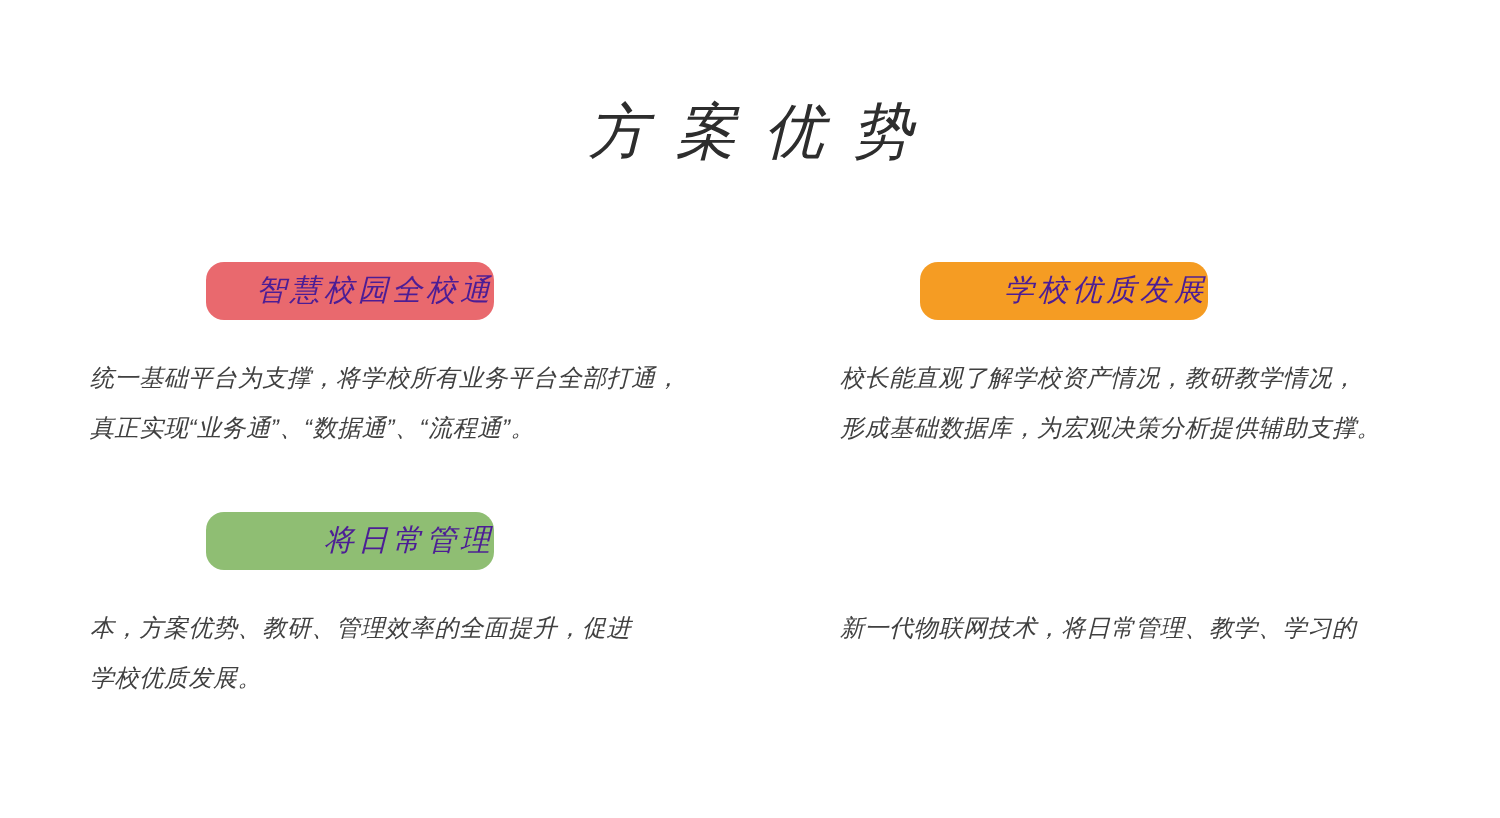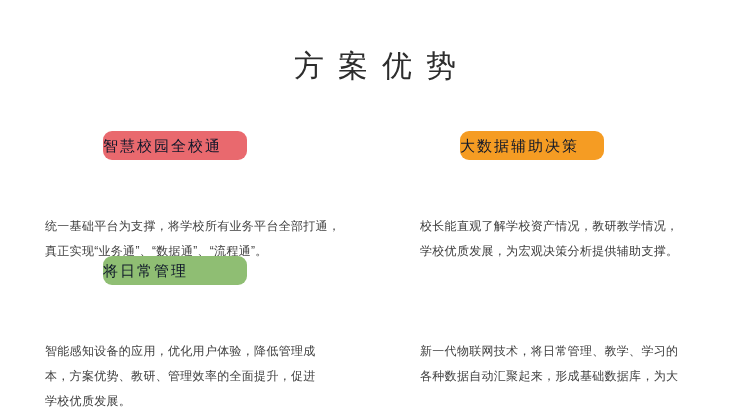--- a/index.html
+++ b/index.html
@@ -7,55 +7,55 @@
     padding: 0;
     background: #ffffff;
     font-family: "Liberation Sans", sans-serif;
   }
   .slide {
     position: relative;
     width: 750px;
     height: 409px;
     background: #ffffff;
     overflow: hidden;
+    font-style: italic;
   }
   .title {
     position: absolute;
     top: 46px;
     left: 0;
     width: 750px;
     margin: 0;
     text-align: center;
     font-size: 30px;
     font-weight: 500;
     letter-spacing: 14px;
     text-indent: 14px;
     color: #2d2d2d;
   }
   .badge {
     position: absolute;
     width: 144px;
     height: 29px;
     line-height: 29px;
     border-radius: 9px;
-    text-align: left;
-    color: #0f172a;
+    text-align: right;
+    color: #4c1d95;
     font-size: 15px;
     letter-spacing: 2px;
     font-weight: 400;
   }
   .desc {
     position: absolute;
     color: #404040;
     font-size: 12px;
     line-height: 25px;
     letter-spacing: 0.3px;
     white-space: nowrap;
     font-weight: 500;
-    margin-top: 37px;
   }
   .badge-r1 { top: 131px; }
   .badge-r2 { top: 256px; }
   .badge-c1 { left: 103px; }
   .badge-c2 { left: 460px; }
   .desc-r1 { top: 177px; }
   .desc-r2 { top: 302px; }
   .desc-c1 { left: 45px; }
   .desc-c2 { left: 420px; }
 </style>
@@ -65,31 +65,29 @@
 <div class="slide">
 
   <h1 class="title">方案优势</h1>
 
   <div class="badge badge-r1 badge-c1" style="background: rgb(233, 105, 110);">智慧校园全校通</div>
   <div class="desc desc-r1 desc-c1">
     <div>统一基础平台为支撑，将学校所有业务平台全部打通，</div>
     <div>真正实现“业务通”、“数据通”、“流程通”。</div>
   </div>
 
-  <div class="badge badge-r1 badge-c2" style="background: rgb(245, 156, 35);">大数据辅助决策</div>
+  <div class="badge badge-r1 badge-c2" style="background: rgb(245, 156, 35);">学校优质发展</div>
   <div class="desc desc-r1 desc-c2">
     <div>校长能直观了解学校资产情况，教研教学情况，</div>
-    <div>学校优质发展，为宏观决策分析提供辅助支撑。</div>
+    <div>形成基础数据库，为宏观决策分析提供辅助支撑。</div>
   </div>
 
   <div class="badge badge-r2 badge-c1" style="background: rgb(143, 190, 115);">将日常管理</div>
   <div class="desc desc-r2 desc-c1">
-    <div>智能感知设备的应用，优化用户体验，降低管理成</div>
     <div>本，方案优势、教研、管理效率的全面提升，促进</div>
     <div>学校优质发展。</div>
   </div>
 
   <div class="desc desc-r2 desc-c2">
     <div>新一代物联网技术，将日常管理、教学、学习的</div>
-    <div>各种数据自动汇聚起来，形成基础数据库，为大</div>
   </div>
 
 </div>
 
 </body></html>

